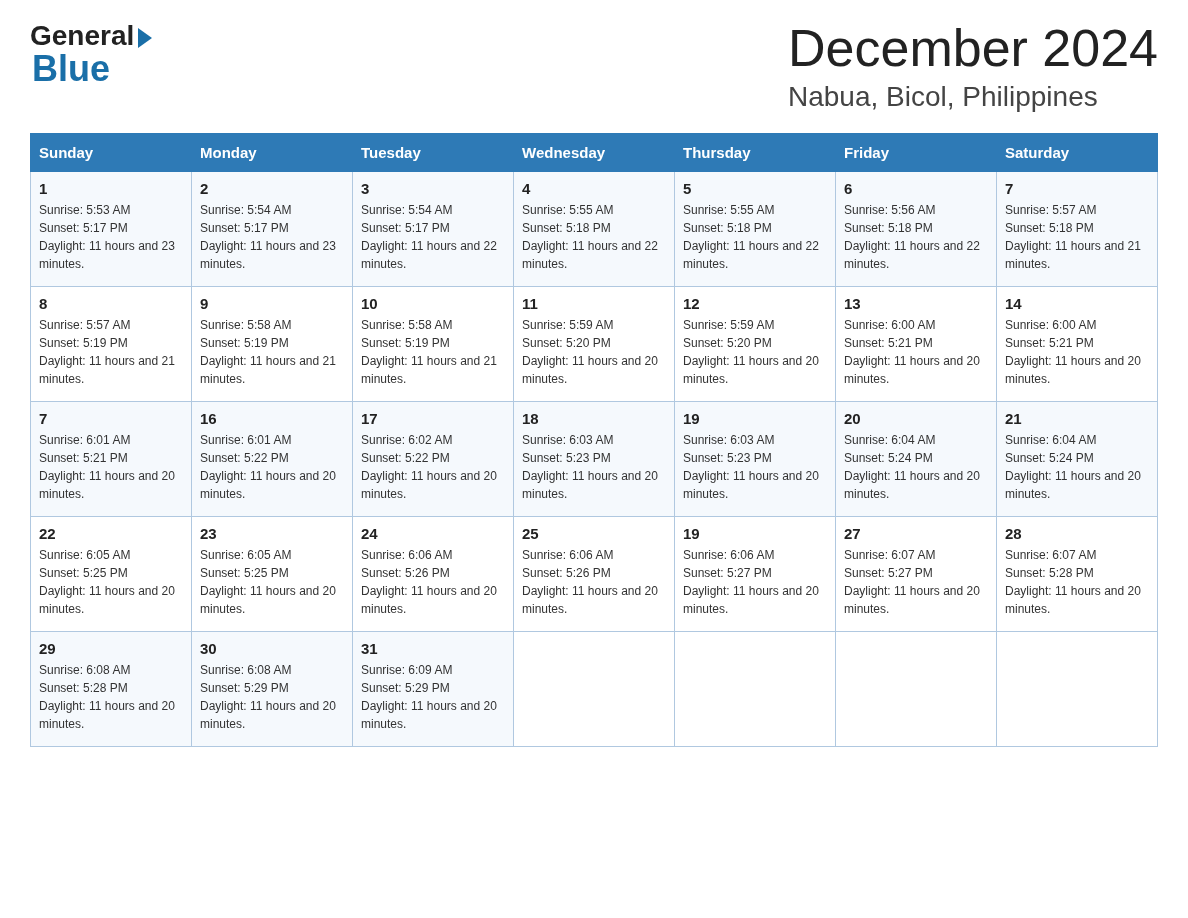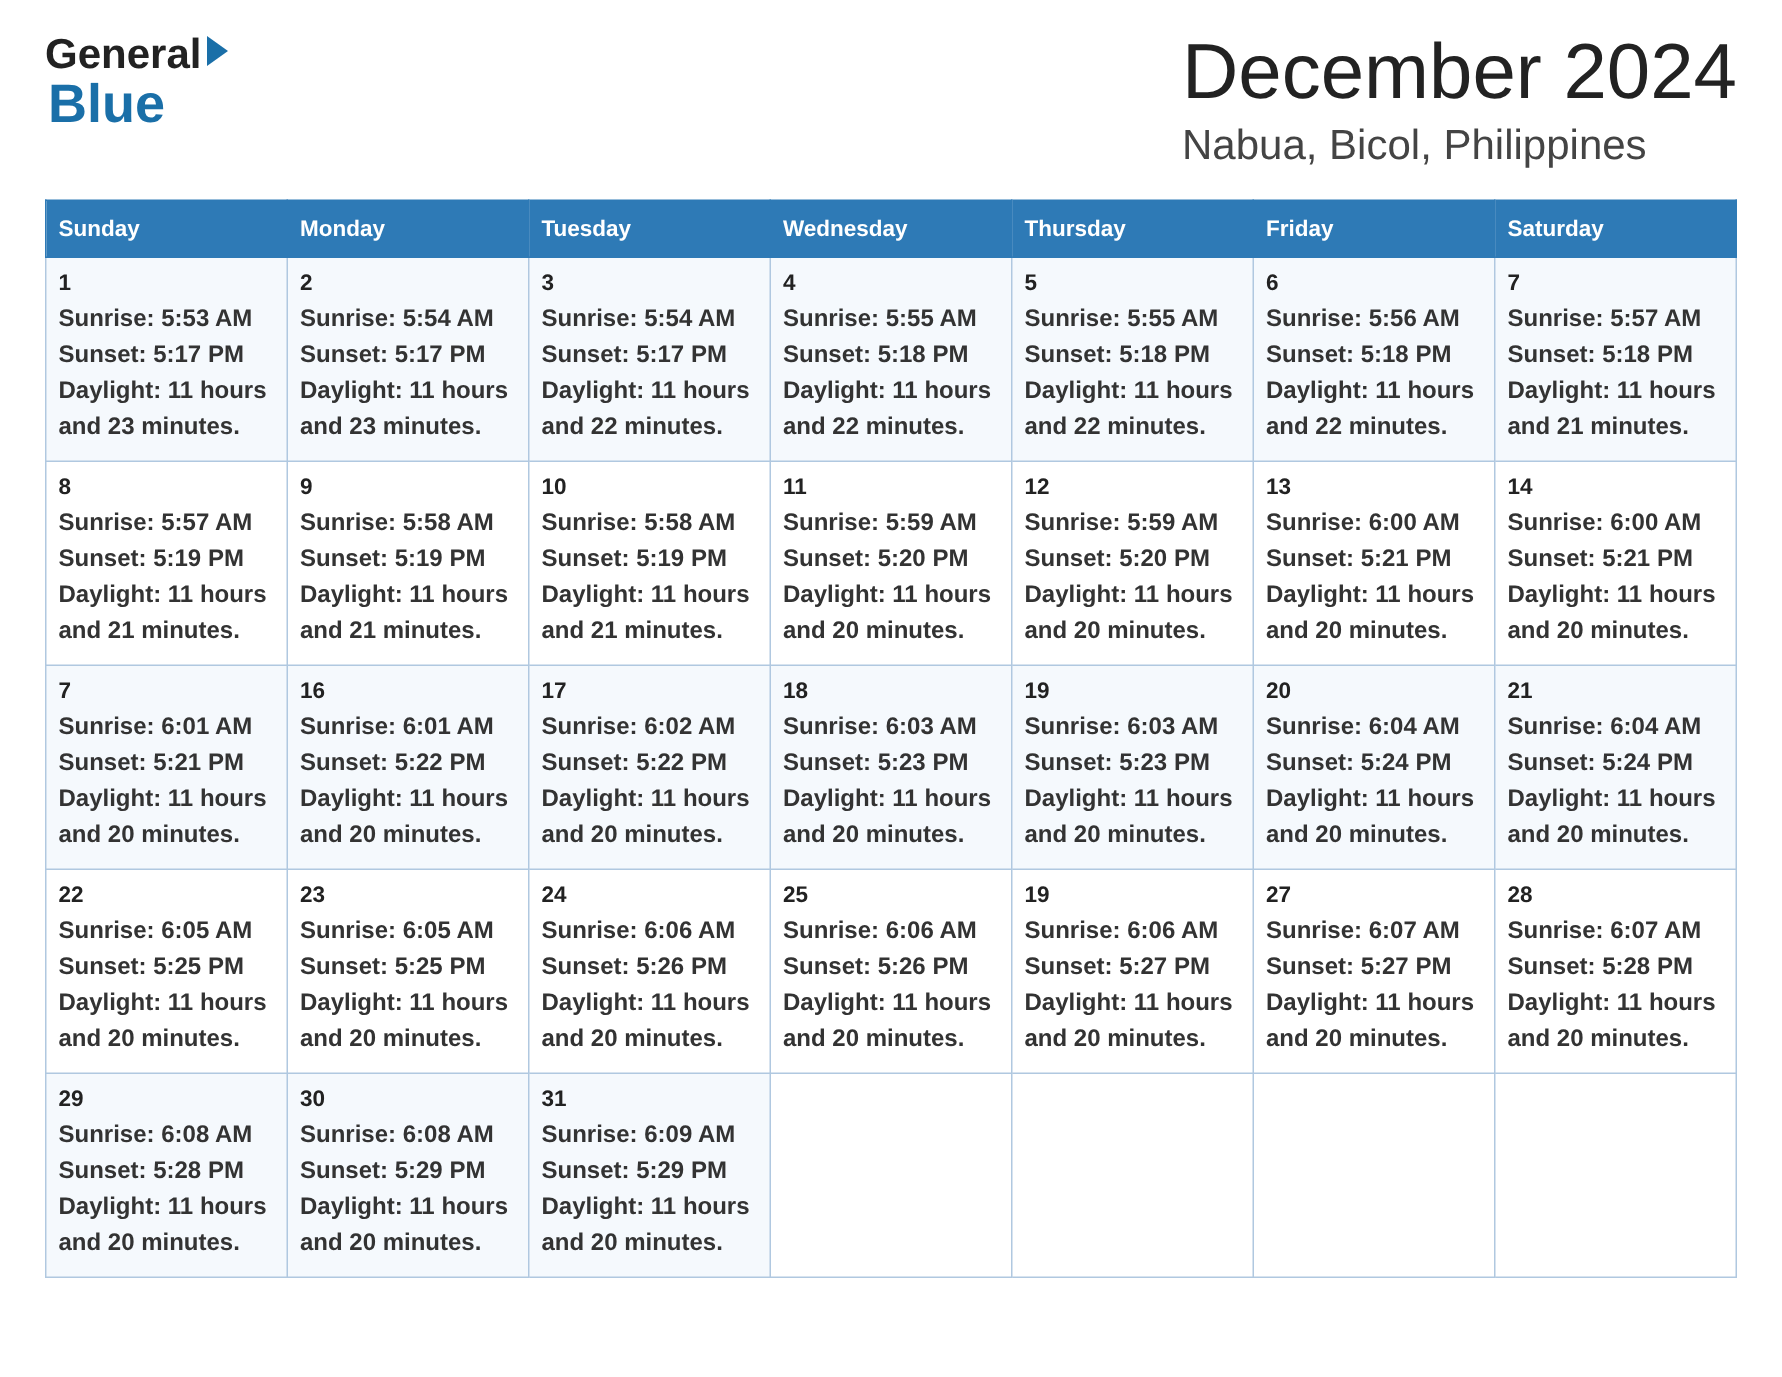--- a/index.html
+++ b/index.html
@@ -16,20 +16,21 @@
       align-items: flex-start;
       margin-bottom: 20px;
     }
     .logo {
       display: flex;
       flex-direction: column;
       align-items: flex-start;
     }
     .logo-top {
       display: flex;
+      align-items: center;
       gap: 2px;
     }
     .logo-general {
       font-size: 28px;
       font-weight: bold;
       color: #222;
       font-family: Arial, sans-serif;
     }
     .logo-triangle {
       width: 0;
@@ -92,24 +93,23 @@
       background: #fff;
     }
     .day-number {
       font-size: 15px;
       font-weight: bold;
       display: block;
       margin-bottom: 4px;
       color: #222;
     }
     .day-info {
-      font-size: 16px;
+      font-size: 12px;
       color: #333;
       line-height: 1.5;
-      font-weight: bold;
     }
     td.empty {
       background: #fff !important;
     }
   </style>
 </head>
 <body>
 
 <div class="header">
   <div class="logo">

